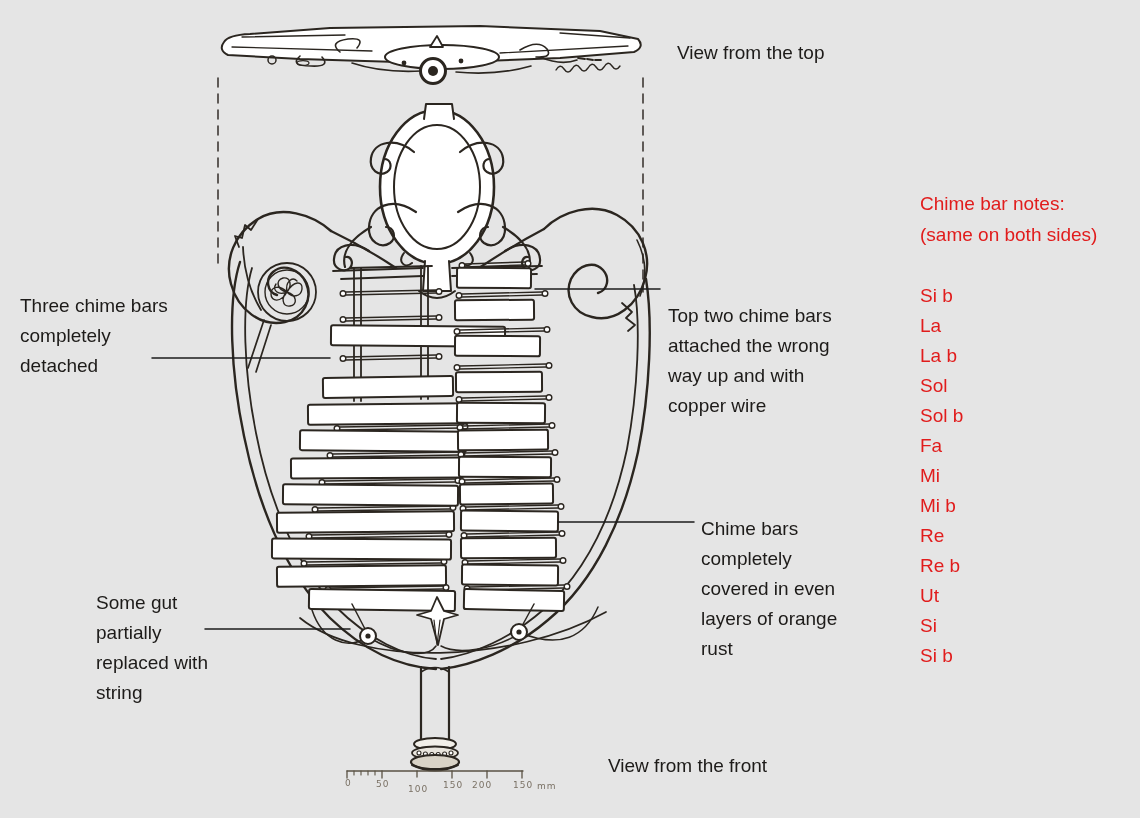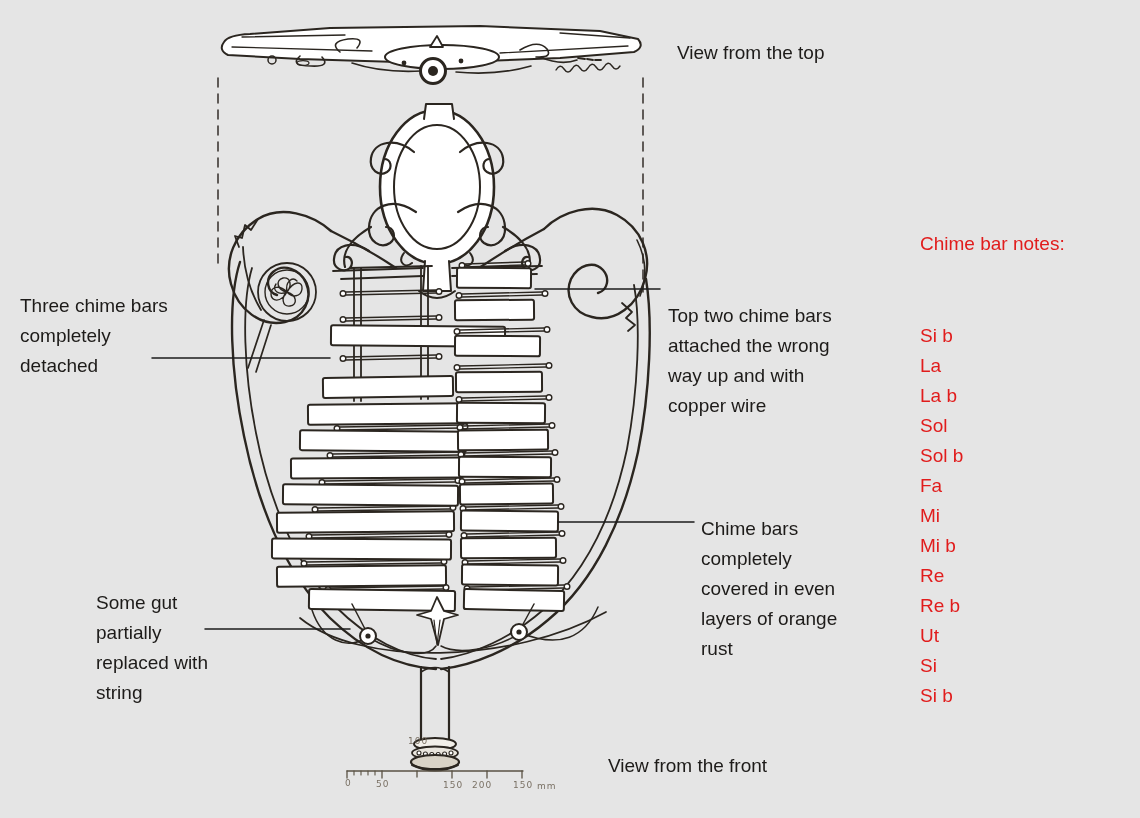--- a/index.html
+++ b/index.html
@@ -2,21 +2,21 @@
 <html><head>
 <meta charset="utf-8">
 <title>Diagram</title>
 <style>
   html,body{margin:0;padding:0;background:#fff;}
   .page{position:relative;width:1140px;height:818px;background:#e5e5e5;overflow:hidden;
         font-family:"Liberation Sans",sans-serif;}
   svg{position:absolute;left:0;top:0;}
   .txt{position:absolute;color:#1d1b19;font-size:19px;line-height:30px;}
   .ann{white-space:pre-line;}
-  .red{color:#e11c1c;margin-top:40px;}
+  .red{color:#e11c1c;}
   .note-head{font-size:19px;line-height:31px;}
   .note-item{font-size:19px;line-height:30px;height:30px;}
   .scale-lab{position:absolute;font-family:"DejaVu Sans",sans-serif;font-size:9px;
              color:#6f6557;opacity:.9;letter-spacing:1px;}
 </style>
 </head>
 <body>
 
 <div class="page">
 
@@ -256,38 +256,39 @@
 
   <div class="txt" style="left:608px;top:751px;">View from the front</div>
 
   <div class="txt ann" style="left:96px;top:588px;width:160px;">Some gut
 partially
 replaced with
 string</div>
 
   <div style="position:absolute;left:920px;top:188px;" class="red">
     <div class="note-head">Chime bar notes:</div>
+    <div class="note-head">(same on both sides)</div>
   </div>
   <div style="position:absolute;left:920px;top:281px;" class="red">
     <div class="note-item">Si b</div>
     <div class="note-item">La</div>
     <div class="note-item">La b</div>
     <div class="note-item">Sol</div>
     <div class="note-item">Sol b</div>
     <div class="note-item">Fa</div>
     <div class="note-item">Mi</div>
     <div class="note-item">Mi b</div>
     <div class="note-item">Re</div>
     <div class="note-item">Re b</div>
     <div class="note-item">Ut</div>
     <div class="note-item">Si</div>
     <div class="note-item">Si b</div>
   </div>
 
   <span class="scale-lab" style="left:345px;top:778px;">0</span>
   <span class="scale-lab" style="left:376px;top:779px;">50</span>
-  <span class="scale-lab" style="left:408px;top:736px;text-align:right;">100</span>
+  <span class="scale-lab" style="left:408px;top:784px;text-align:right;">100</span>
   <span class="scale-lab" style="left:443px;top:780px;">150</span>
   <span class="scale-lab" style="left:472px;top:780px;">200</span>
   <span class="scale-lab" style="left:513px;top:780px;">150</span>
   <span class="scale-lab" style="left:537px;top:781px;">mm</span>
 
 </div>
 
 </body></html>

